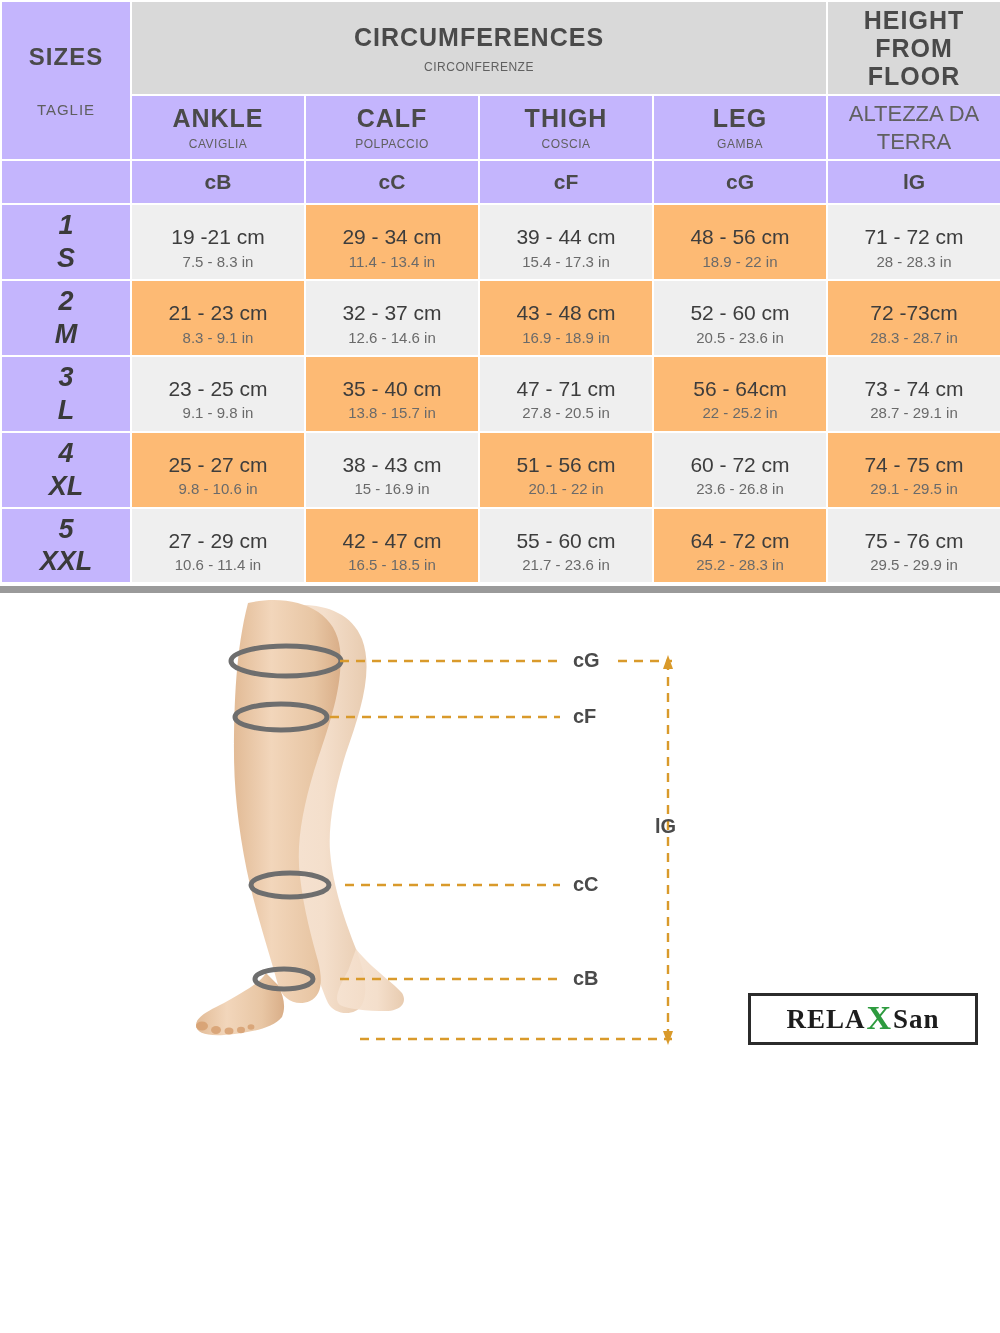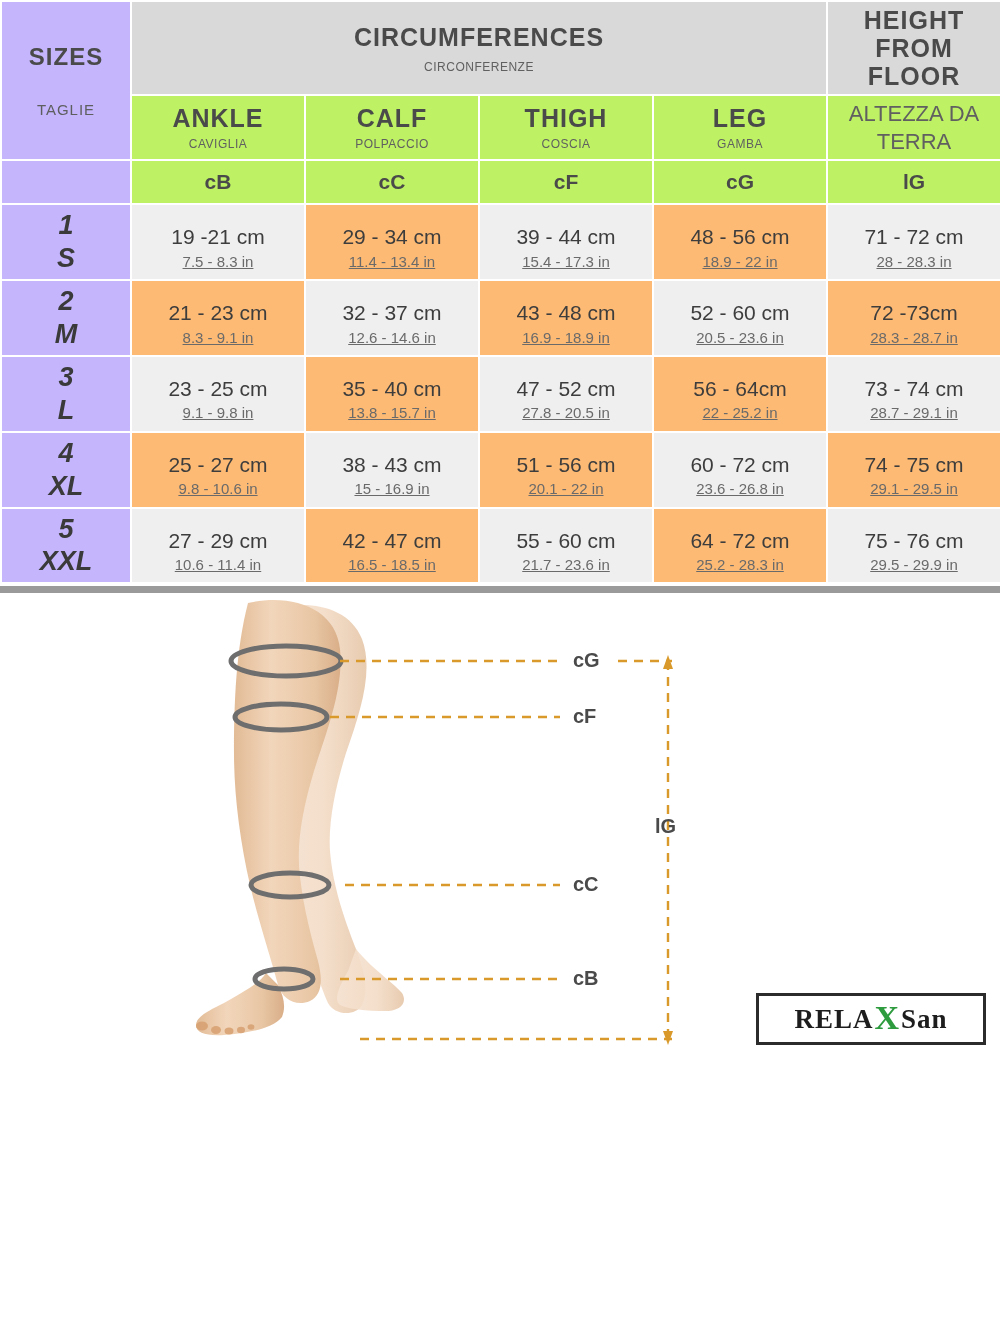--- a/index.html
+++ b/index.html
@@ -20,21 +20,21 @@
     table-layout:fixed;
   }
   table.chart td, table.chart th {
     border:2px solid #ffffff;
     text-align:center;
     vertical-align:middle;
     padding:4px;
   }
 
   .hdr-grey      { background:#d9d9d9; }
-  .hdr-lite      { background:#bef264; }
+  .hdr-lite      { background:#c4b5fd; }
   .cell-lite     { background:#efefef; }
   .cell-white    { background:#fdba74; }
   .sizecol       { background:#c4b5fd; }
 
   .col-size { width:130px; }
   .col-m    { width:174px; }
   .col-last { width:174px; }
 
   .t-main {
     font-size:25px; font-weight:bold; letter-spacing:1px;
@@ -53,21 +53,21 @@
     font-size:15px; color:#5e5e5e; letter-spacing:1px;
   }
   .t-sizenum {
     font-size:27px; font-weight:bold; font-style:italic; color:#3a3a3a;
     line-height:1.22;
   }
   .t-cm {
     font-size:21px; color:#3d3d3d; line-height:1.25;margin-top:13px;
   }
   .t-in {
-    font-size:15px; color:#6a6a6a; line-height:1.45;text-decoration:underline;
+    font-size:15px; color:#6a6a6a; line-height:1.45;
   }
 
   .cellpad { padding:14px 4px; }
   .headpad { padding:12px 6px; }
 
   
   .figure-wrap {
     position:relative;
     width:1000px;
     height:475px;
@@ -75,21 +75,21 @@
     border-top:7px solid #9a9a9a;
     margin-top:2px;
   }
   .legwrap {
     position:absolute;
     left:150px; top:0px;
     width:360px; height:468px;
   }
   .relaxan {
     position:absolute;
-    right:14px; bottom:16px;
+    right:22px; bottom:16px;
     width:230px; height:52px;
     border:3px solid #2b2b2b;
     display:flex; align-items:center; justify-content:center;
     background:#fff;
   }
   .relaxan .rtxt {
     font-family:"Liberation Serif", serif;
     font-weight:bold;
     font-size:27px;
     letter-spacing:1px;
@@ -244,21 +244,21 @@
         </td>
         <td class="cell-lite cellpad">
           <div class="t-cm">23 - 25 cm</div>
           <div class="t-in">9.1 - 9.8 in</div>
         </td>
         <td class="cell-white cellpad">
           <div class="t-cm">35 - 40 cm</div>
           <div class="t-in">13.8 - 15.7 in</div>
         </td>
         <td class="cell-lite cellpad">
-          <div class="t-cm">47 - 52 cm</div>
+          <div class="t-cm">47 - 71 cm</div>
           <div class="t-in">27.8 - 20.5 in</div>
         </td>
         <td class="cell-white cellpad">
           <div class="t-cm">56 - 64cm</div>
           <div class="t-in">22 - 25.2 in</div>
         </td>
         <td class="cell-lite cellpad">
           <div class="t-cm">73 - 74 cm</div>
           <div class="t-in">28.7 - 29.1 in</div>
         </td>

